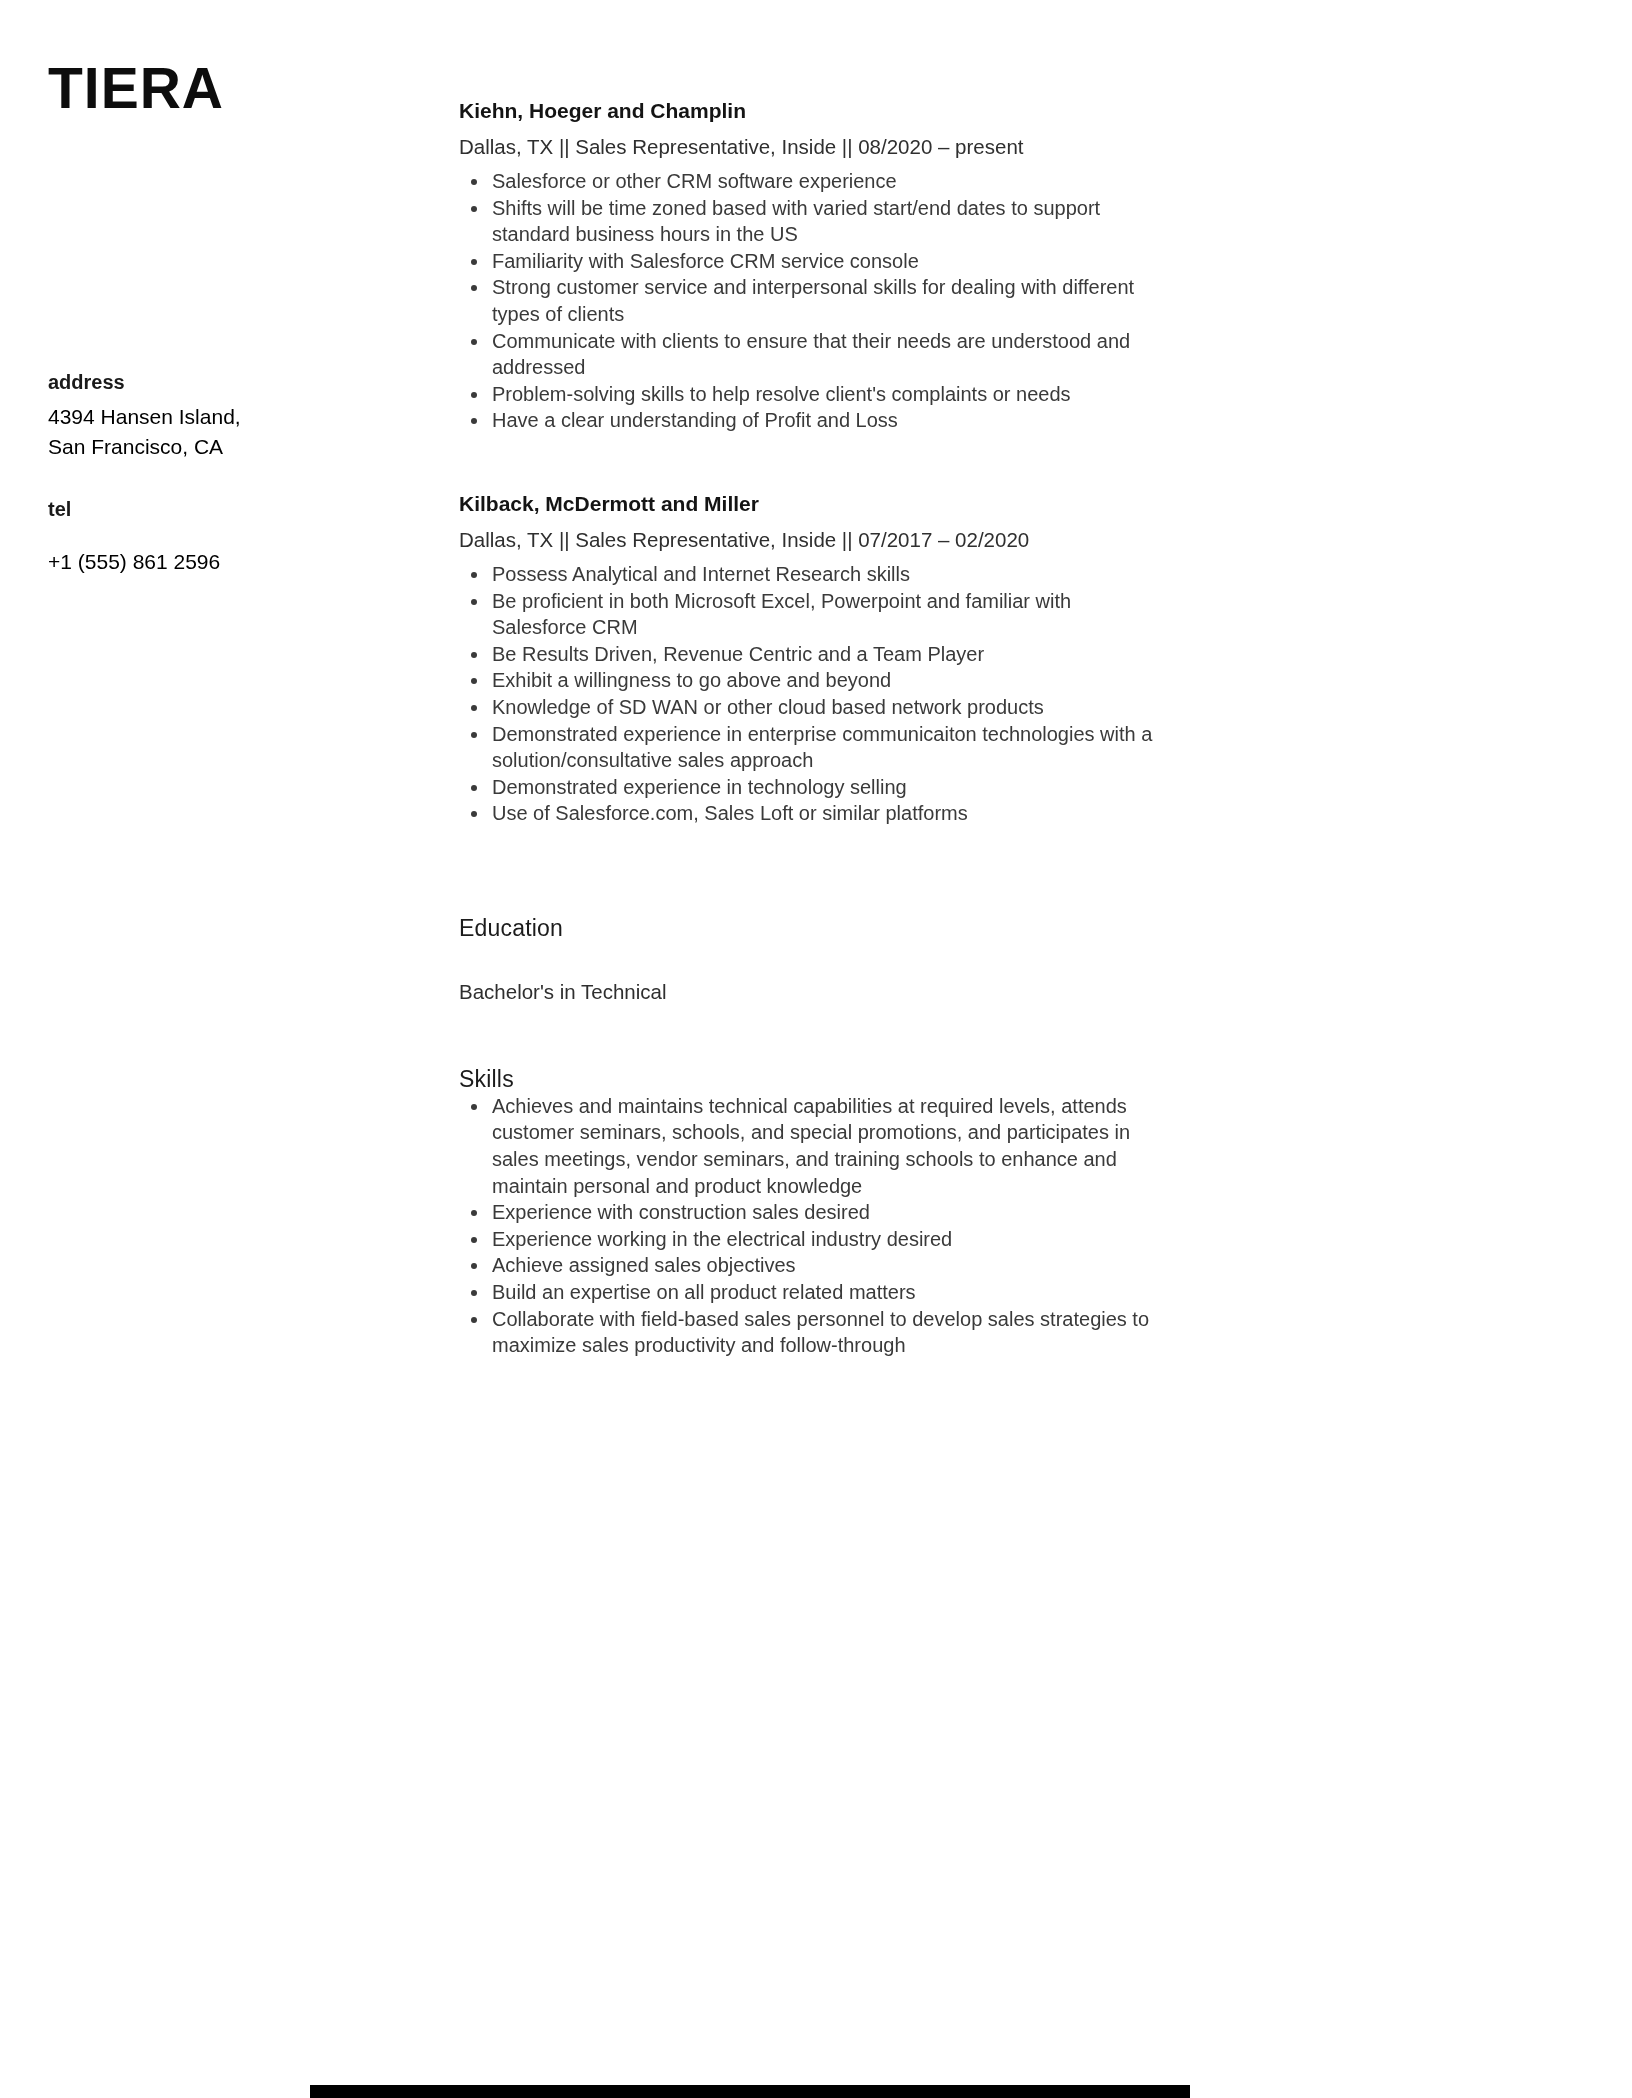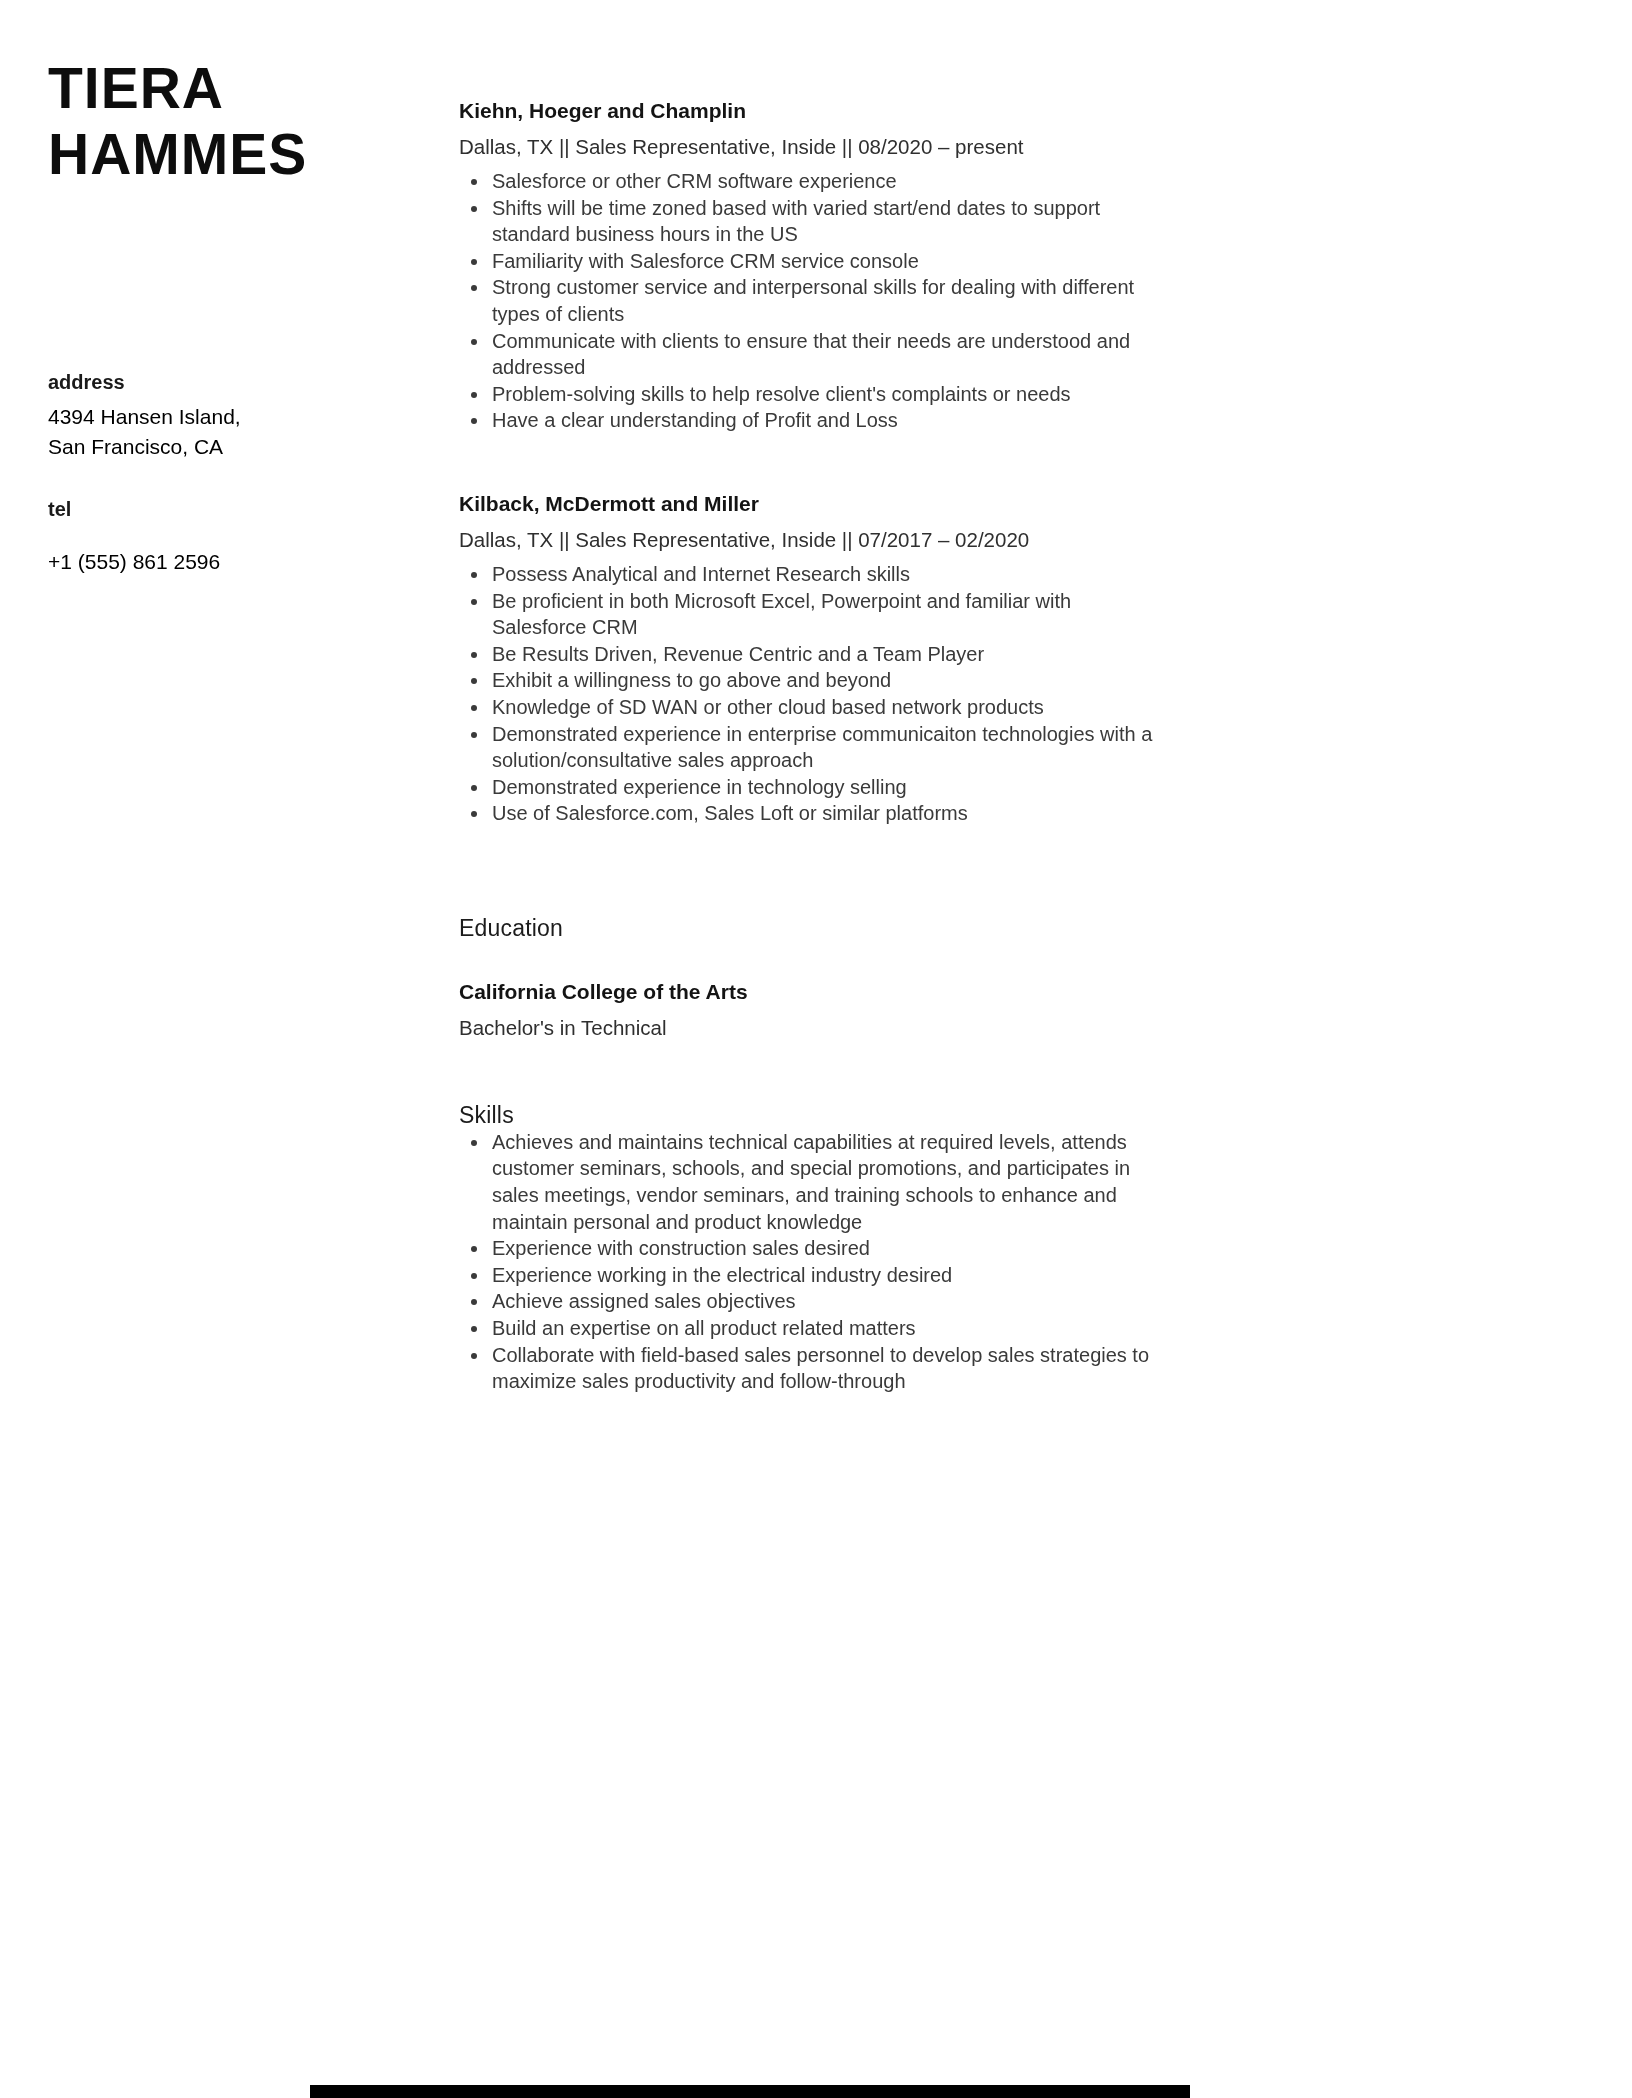--- a/index.html
+++ b/index.html
@@ -125,21 +125,20 @@
   }
 </style>
 </head>
 <body>
 
 <div class="page">
 
   <div class="left-col">
     <div class="name">
       <div>TIERA</div>
-      <div>HAMMES</div>
     </div>
 
     <div class="contact-block">
       <div class="contact-label">address</div>
       <div class="contact-value">4394 Hansen Island,</div>
       <div class="contact-value">San Francisco, CA</div>
     </div>
 
     <div class="tel-row">
       <span class="contact-label">tel</span>
@@ -175,21 +174,20 @@
         <li>Knowledge of SD WAN or other cloud based network products</li>
         <li>Demonstrated experience in enterprise communicaiton technologies with a solution/consultative sales approach</li>
         <li>Demonstrated experience in technology selling</li>
         <li>Use of Salesforce.com, Sales Loft or similar platforms</li>
       </ul>
     </div>
 
     <div class="section-education">
       <div class="section-heading">Education</div>
       <div class="edu-entry">
-        <div class="school">California College of the Arts</div>
         <div class="degree">Bachelor's in Technical</div>
       </div>
     </div>
 
     <div class="section-skills">
       <div class="section-heading">Skills</div>
       <ul class="bullets skills-list">
         <li>Achieves and maintains technical capabilities at required levels, attends customer seminars, schools, and special promotions, and participates in sales meetings, vendor seminars, and training schools to enhance and maintain personal and product knowledge</li>
         <li>Experience with construction sales desired</li>
         <li>Experience working in the electrical industry desired</li>

